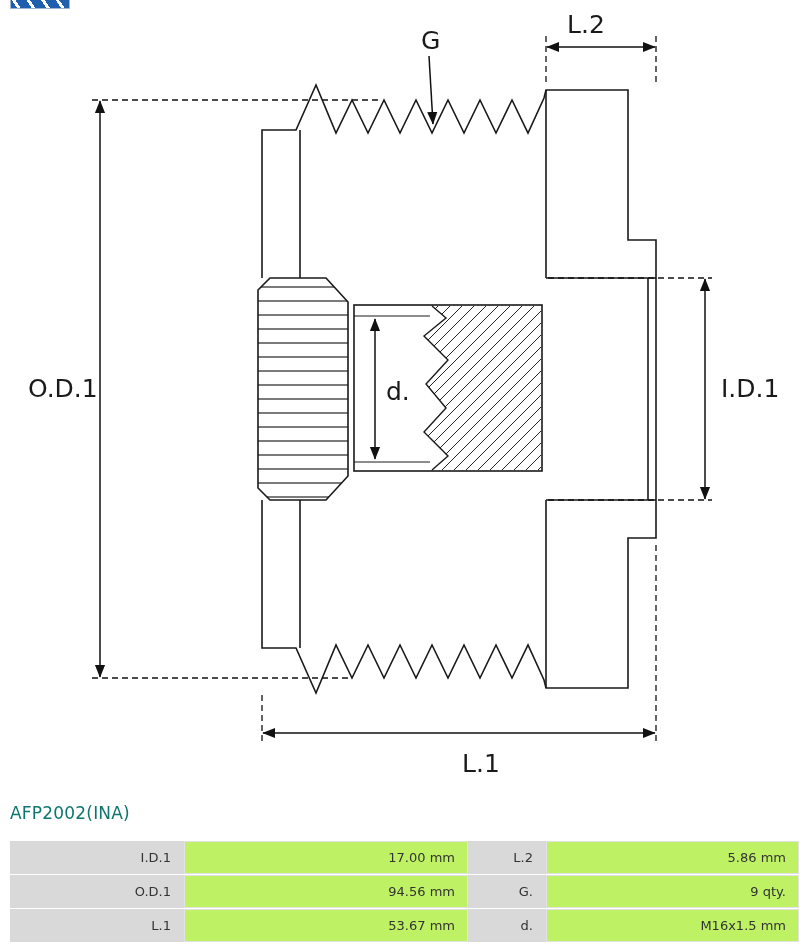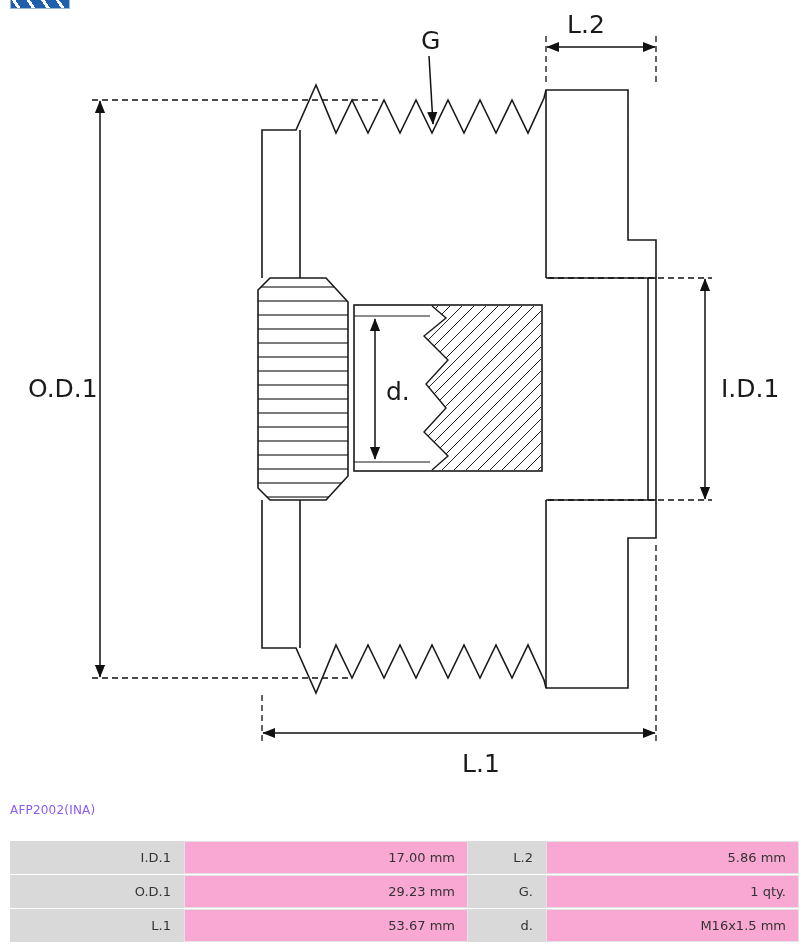--- a/index.html
+++ b/index.html
@@ -4,26 +4,26 @@
 <style>
   html,body{margin:0;padding:0;background:#fff;}
   .page{position:relative;width:809px;height:946px;background:#fff;overflow:hidden;
         font-family:"DejaVu Sans","Liberation Sans",sans-serif;}
   .brand-logo{position:absolute;top:0;left:10px;width:58px;height:8px;
     background:repeating-linear-gradient(55deg,#1f5fae 0 5px,#ffffff 5px 8px,#1f5fae 8px 12px);
     border:1px solid #9db6d6;border-top:none;}
   .drawing-wrap{position:absolute;top:0;left:0;width:809px;height:798px;}
   svg{display:block;}
   svg text{font-family:"DejaVu Sans","Liberation Sans",sans-serif;fill:#1a1a1a;}
-  .part-title{position:absolute;top:803px;left:10px;font-size:12px;color:#8b5cf6;
+  .part-title{position:absolute;top:803px;left:10px;font-size:17px;color:#0f766e;
     letter-spacing:.2px;}
   .spec-table{position:absolute;top:840px;left:10px;width:789px;border-collapse:separate;
     border-spacing:0 1px;font-size:13px;color:#333;}
   .spec-table td{height:31px;padding:0 12px;text-align:right;vertical-align:middle;
-    border:1px solid #e2e2e2;background:#f9a8d4;}
+    border:1px solid #e2e2e2;background:#bef264;}
   .spec-table td.lbl{background:#d9d9d9;border-color:#d9d9d9;}
   .spec-table td.c1{width:148px;}
   .spec-table td.v1{width:258px;}
   .spec-table td.c2{width:52px;}
 </style>
 </head>
 <body>
 
 <div class="page">
 
@@ -104,23 +104,23 @@
   <table class="spec-table">
     <tbody>
       <tr>
         <td class="lbl c1">I.D.1</td>
         <td class="v1">17.00 mm</td>
         <td class="lbl c2">L.2</td>
         <td>5.86 mm</td>
       </tr>
       <tr>
         <td class="lbl c1">O.D.1</td>
-        <td class="v1">29.23 mm</td>
+        <td class="v1">94.56 mm</td>
         <td class="lbl c2">G.</td>
-        <td>1 qty.</td>
+        <td>9 qty.</td>
       </tr>
       <tr>
         <td class="lbl c1">L.1</td>
         <td class="v1">53.67 mm</td>
         <td class="lbl c2">d.</td>
         <td>M16x1.5 mm</td>
       </tr>
     </tbody>
   </table>
 

